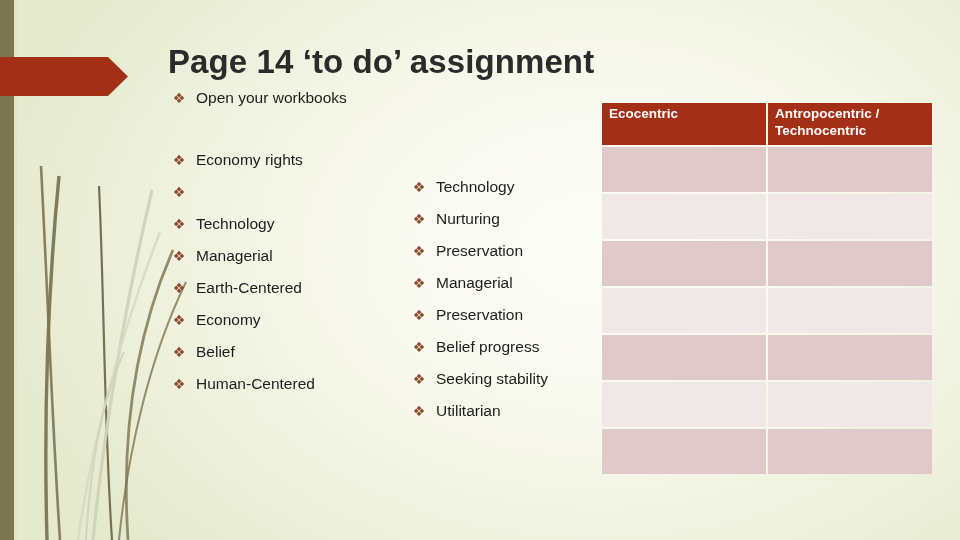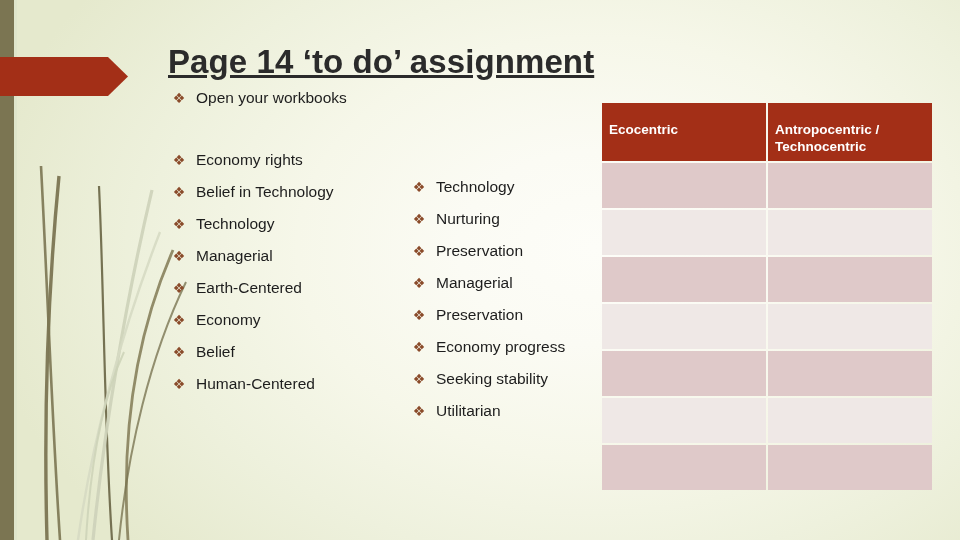--- a/index.html
+++ b/index.html
@@ -64,21 +64,20 @@
   .title {
     position: absolute;
     left: 168px;
     top: 20px;
     width: 720px;
     font-size: 33px;
     line-height: 40px;
     color: #2b2b2b;
     letter-spacing: 0.1px;
     white-space: nowrap;
-    text-decoration: underline;
   }
 
   
   .bullet-list {
     position: absolute;
     list-style: none;
     margin: 0;
     padding: 0;
   }
   .bullet-list.col-1 { left: 168px; top: 82px; width: 240px; }
@@ -124,21 +123,21 @@
     box-sizing: border-box;
   }
   .grid-table th {
     background: #a32f17;
     color: #ffffff;
     font-size: 13.5px;
     font-weight: bold;
     line-height: 17px;
     text-align: left;
     vertical-align: top;
-    padding: 18px 7px 6px 7px;
+    padding: 2px 7px 6px 7px;
     height: 32px;
   }
   .grid-table td {
     height: 45px;
   }
   .row-dark td { background: #dfc9c9; }
   .row-light td { background: #efe8e6; }
 </style>
 </head>
 <body>
@@ -169,21 +168,20 @@
     <li class="bullet-item spacer-after">
       <span class="bullet-mark">❖</span>
       <span>Open your workbooks</span>
     </li>
     <li class="bullet-item">
       <span class="bullet-mark">❖</span>
       <span>Economy rights</span>
     </li>
     <li class="bullet-item">
       <span class="bullet-mark">❖</span>
-      <span>Belief in Technology</span>
     </li>
     <li class="bullet-item">
       <span class="bullet-mark">❖</span>
       <span>Technology</span>
     </li>
     <li class="bullet-item">
       <span class="bullet-mark">❖</span>
       <span>Managerial</span>
     </li>
     <li class="bullet-item">
@@ -220,21 +218,21 @@
     <li class="bullet-item">
       <span class="bullet-mark">❖</span>
       <span>Managerial</span>
     </li>
     <li class="bullet-item">
       <span class="bullet-mark">❖</span>
       <span>Preservation</span>
     </li>
     <li class="bullet-item">
       <span class="bullet-mark">❖</span>
-      <span>Economy progress</span>
+      <span>Belief progress</span>
     </li>
     <li class="bullet-item">
       <span class="bullet-mark">❖</span>
       <span>Seeking stability</span>
     </li>
     <li class="bullet-item">
       <span class="bullet-mark">❖</span>
       <span>Utilitarian</span>
     </li>
   </ul>

